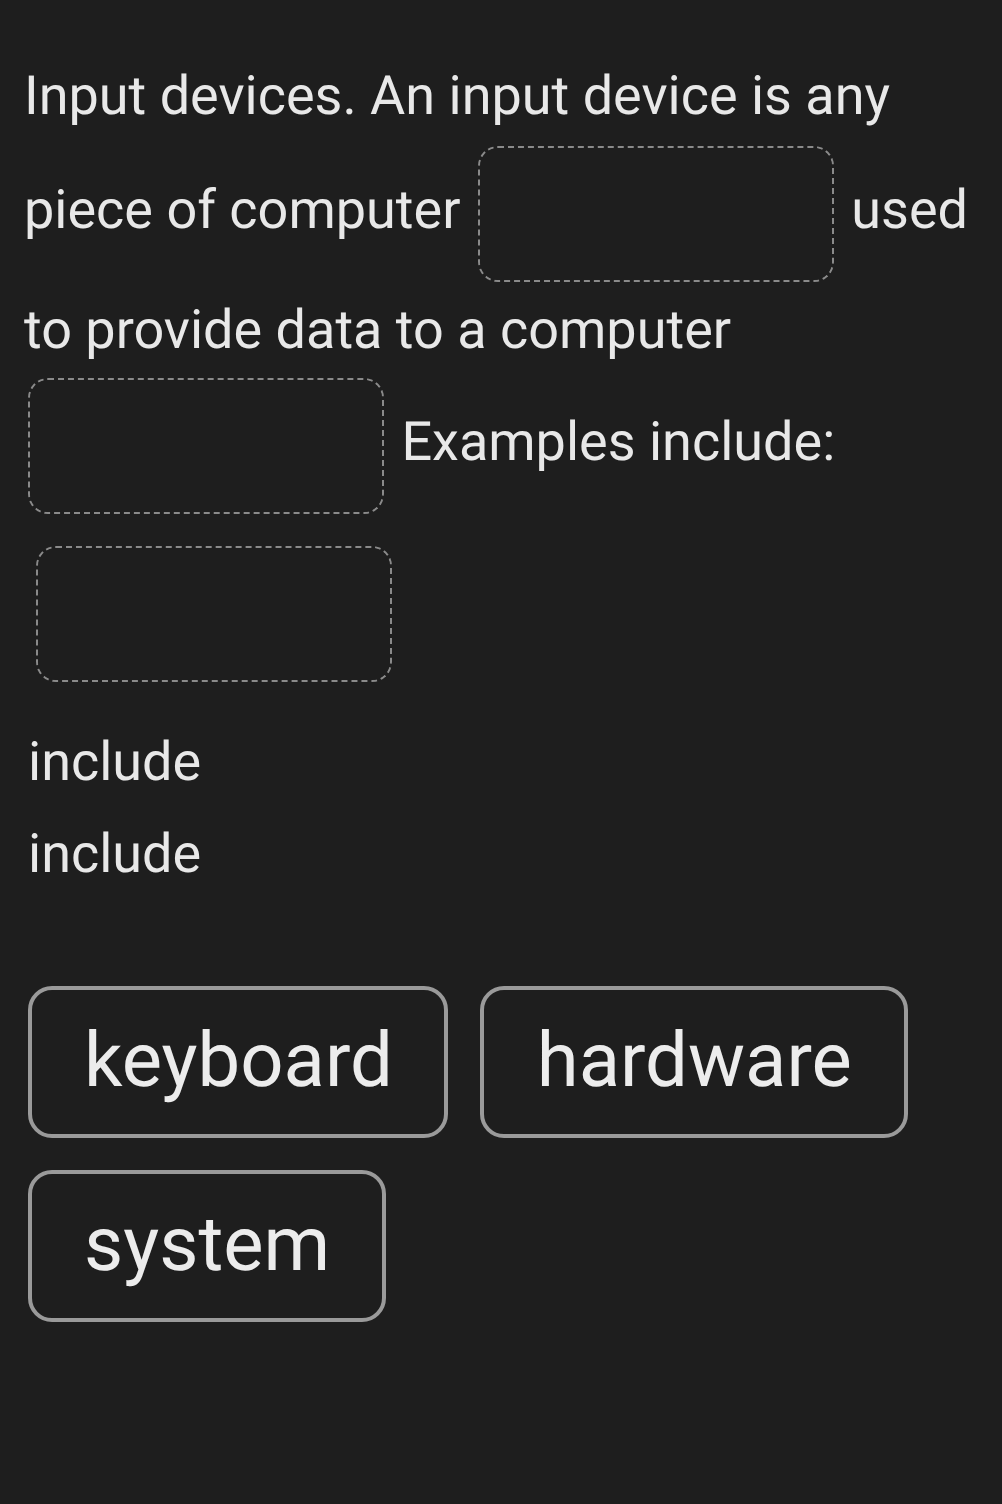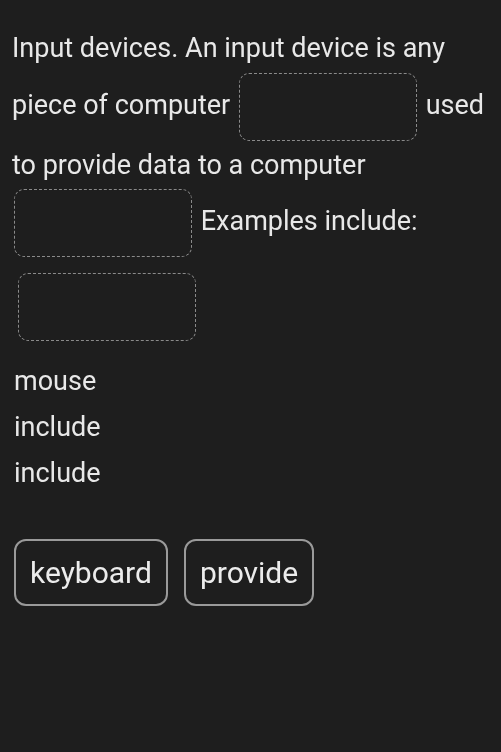--- a/index.html
+++ b/index.html
@@ -55,42 +55,42 @@
     .word-bank {
       margin-top: 42px;
       display: flex;
       flex-wrap: wrap;
       gap: 16px;
       padding-left: 2px;
     }
     .word-option {
       border: 2px solid #9a9a9a;
       border-radius: 12px;
-      padding: 14px 14px;
-      font-size: 30px;
+      padding: 14px 26px;
+      font-size: 38px;
       color: #ececec;
       background: transparent;
       cursor: pointer;
       font-family: inherit;
     }
   </style>
 </head>
 <body>
 
 <div class="paragraph">
   <span class="text-chunk"> Input devices. An input device is any piece of computer </span>
   <span class="blank blank-1"></span>
   <span class="text-chunk"> used to provide data to a computer </span>
   <span class="blank blank-2"></span>
   <span class="text-chunk"> Examples include:</span>
   <span class="blank blank-3"></span>
 </div>
 
 <div class="list">
-  <div>mouse</div>
   <div>include</div>
   <div>include</div>
 </div>
 
 <div class="word-bank">
   <button class="word-option">keyboard</button>
-  <button class="word-option">provide</button>
+  <button class="word-option">hardware</button>
+  <button class="word-option">system</button>
 </div>
 
 </body></html>

